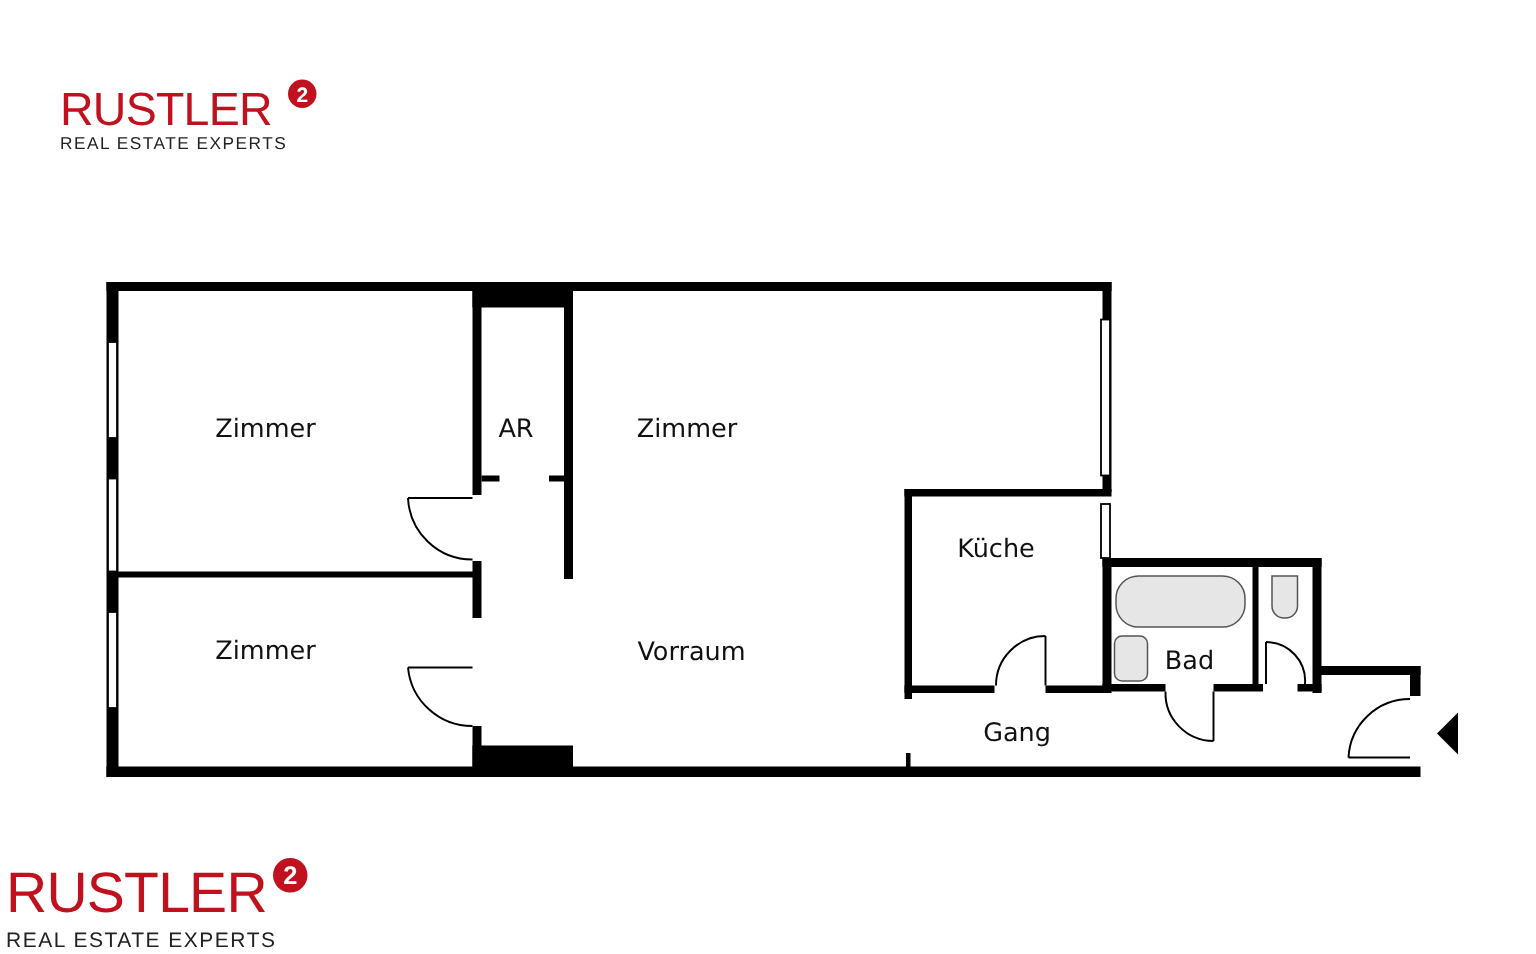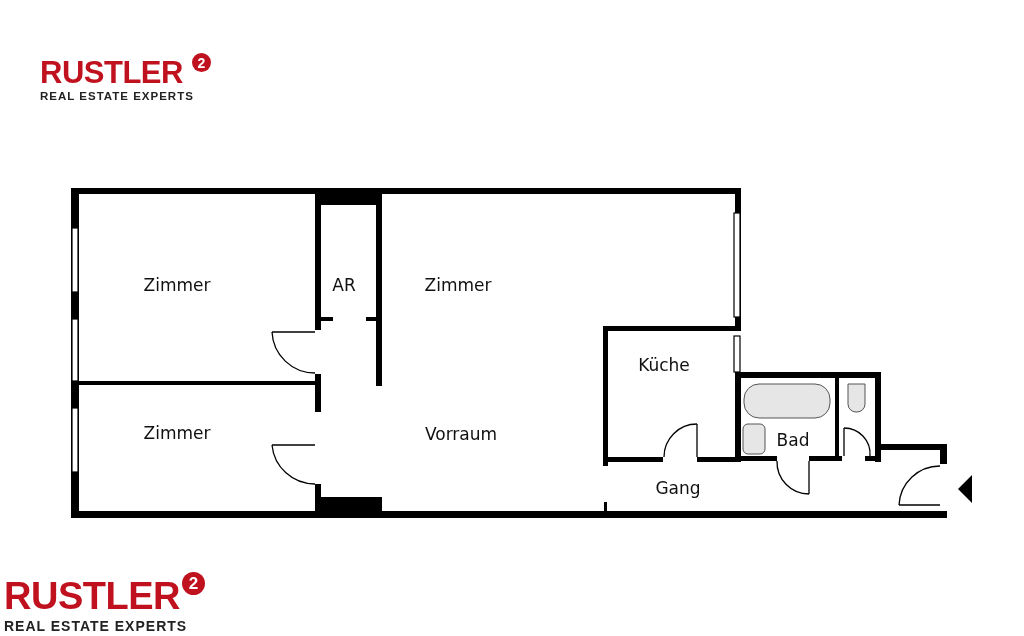--- a/index.html
+++ b/index.html
@@ -1,19 +1,19 @@
 <!DOCTYPE html>
 <html><head>
   <meta charset="utf-8">
   <style>
     html, body { margin: 0; padding: 0; background: #ffffff; }
     body { width: 1024px; height: 636px; position: relative; overflow: hidden; font-family: "DejaVu Sans", sans-serif; }
     .logo { position: absolute; }
-    .logo-word { font-family: "Liberation Sans", sans-serif; font-weight: bold; letter-spacing: -0.5px; line-height: 1; display: block; }
-    .logo-sub { font-family: "Liberation Sans", sans-serif; font-weight: bold; color: #222; display: block; letter-spacing: 1px; line-height: 1; }
+    .logo-word { font-family: "Liberation Sans", sans-serif; font-weight: normal; letter-spacing: -0.5px; line-height: 1; display: block; }
+    .logo-sub { font-family: "Liberation Sans", sans-serif; font-weight: normal; color: #222; display: block; letter-spacing: 1px; line-height: 1; }
     .logo-mark { position: absolute; border-radius: 50%; display: flex; align-items: center; justify-content: center; color: #fff; font-family: "Liberation Sans", sans-serif; font-weight: bold; }
     #logo-top { left: 40px; top: 57px; }
     #logo-top .logo-word { font-size: 31px; }
     #logo-top .logo-sub { font-size: 11.5px; margin-top: 3px; }
     #logo-top .logo-mark { width: 19px; height: 19px; left: 152px; top: -4px; font-size: 14px; }
     #logo-bot { left: 4px; top: 577px; }
     #logo-bot .logo-word { font-size: 38px; }
     #logo-bot .logo-sub { font-size: 14px; margin-top: 4px; }
     #logo-bot .logo-mark { width: 23px; height: 23px; left: 178px; top: -5px; font-size: 17px; }
     svg#plan { position: absolute; left: 0; top: 0; }

